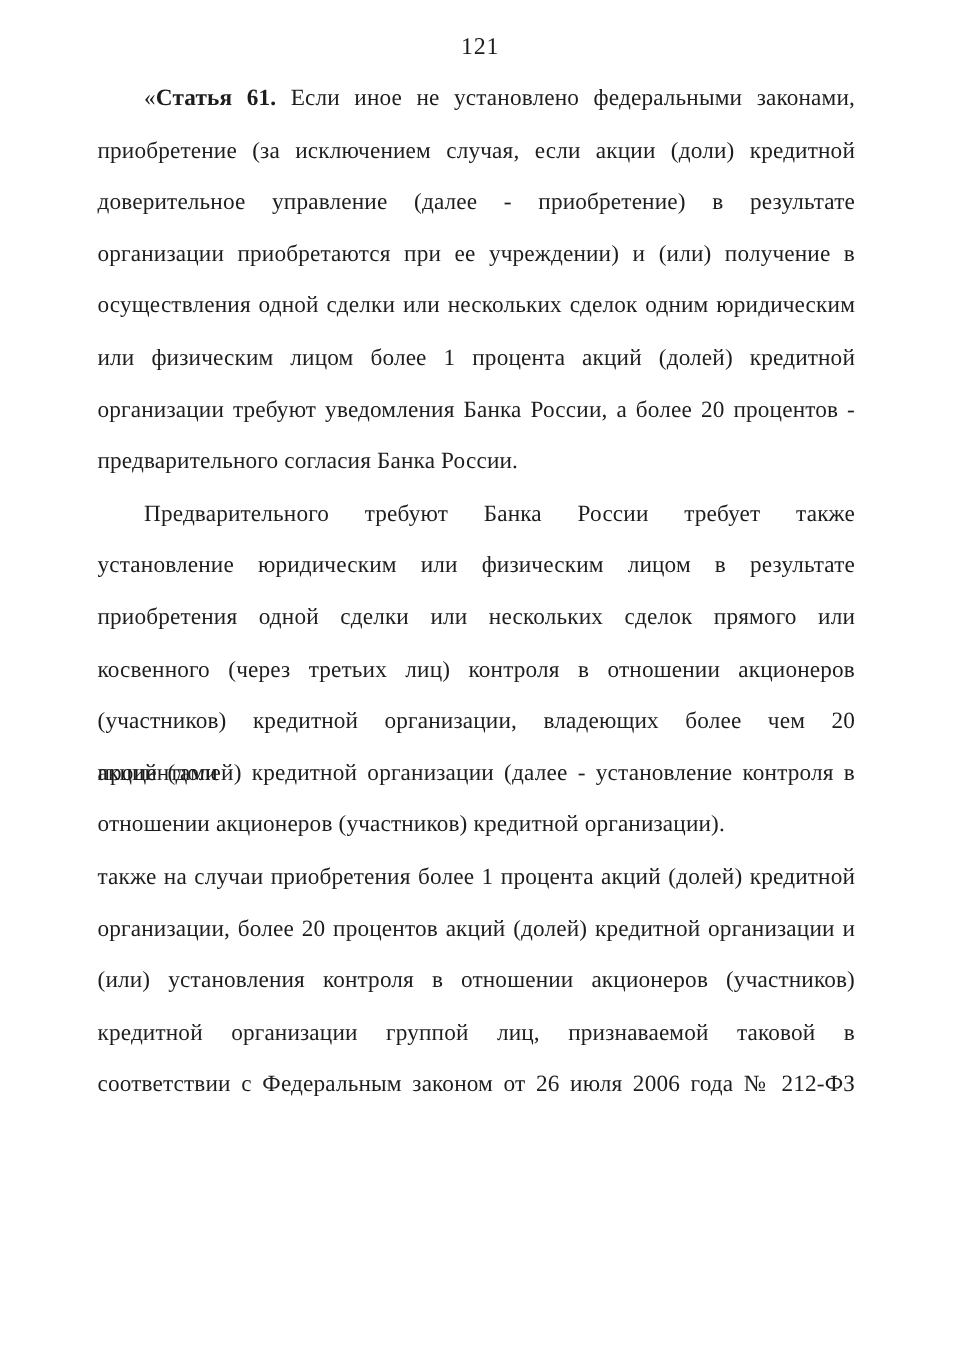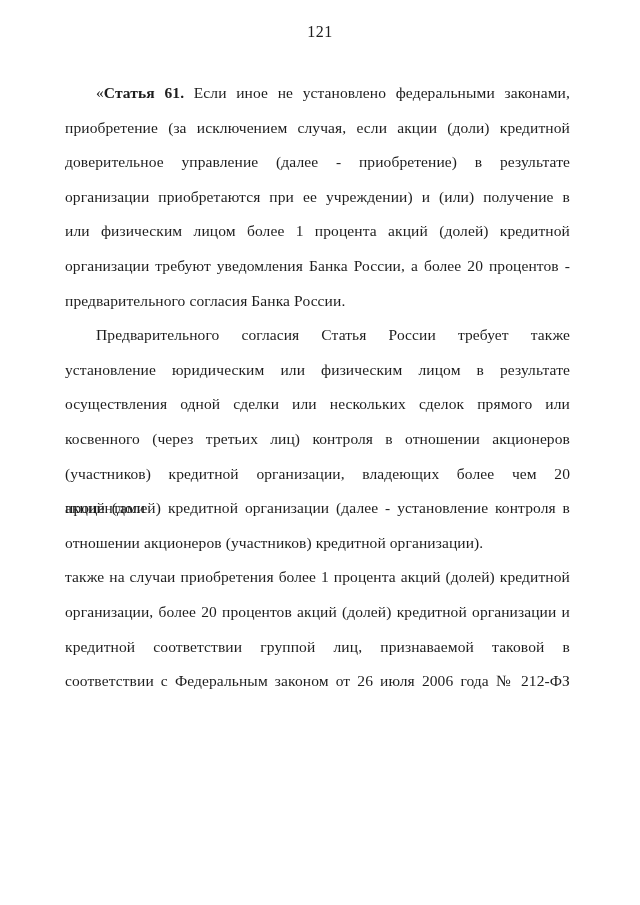--- a/index.html
+++ b/index.html
@@ -19,21 +19,21 @@
     top: 23px;
     left: 0;
     right: 0;
     text-align: center;
     font-size: 16px;
     letter-spacing: 0.5px;
   }
   .doc-body {
     position: absolute;
     left: 65px;
-    top: 76px;
+    top: 49px;
     width: 505px;
   }
   .paragraph { margin: 0; padding: 0; }
   .line {
     font-size: 15.5px;
     line-height: 34.6px;
     height: 34.6px;
     text-align: justify;
     text-align-last: justify;
     white-space: normal;
@@ -47,33 +47,35 @@
 <body>
 
 <div class="page">
   <div class="page-number">121</div>
   <div class="doc-body">
       <div class="paragraph">
         <div class="line first"><span>«</span><span class="bold">Статья 61.</span><span> Если иное не установлено федеральными законами,</span></div>
         <div class="line"><span>приобретение (за исключением случая, если акции (доли) кредитной</span></div>
         <div class="line"><span>доверительное управление (далее - приобретение) в результате</span></div>
         <div class="line"><span>организации приобретаются при ее учреждении) и (или) получение в</span></div>
+        <div class="line"><span>осуществления одной сделки или нескольких сделок одним юридическим</span></div>
         <div class="line"><span>или физическим лицом более 1 процента акций (долей) кредитной</span></div>
         <div class="line"><span>организации требуют уведомления Банка России, а более 20 процентов -</span></div>
         <div class="line align-left"><span>предварительного согласия Банка России.</span></div>
       </div>
       <div class="paragraph">
-        <div class="line first"><span>Предварительного согласия Статья России требует также</span></div>
+        <div class="line first"><span>Предварительного требуют Банка России требует также</span></div>
         <div class="line"><span>установление юридическим или физическим лицом в результате</span></div>
-        <div class="line"><span>осуществления одной сделки или нескольких сделок прямого или</span></div>
+        <div class="line"><span>приобретения одной сделки или нескольких сделок прямого или</span></div>
         <div class="line"><span>косвенного (через третьих лиц) контроля в отношении акционеров</span></div>
         <div class="line"><span>(участников) кредитной организации, владеющих более чем 20 процентами</span></div>
         <div class="line"><span>акций (долей) кредитной организации (далее - установление контроля в</span></div>
         <div class="line align-left"><span>отношении акционеров (участников) кредитной организации).</span></div>
       </div>
       <div class="paragraph">
         <div class="line"><span>также на случаи приобретения более 1 процента акций (долей) кредитной</span></div>
         <div class="line"><span>организации, более 20 процентов акций (долей) кредитной организации и</span></div>
-        <div class="line"><span>кредитной соответствии группой лиц, признаваемой таковой в</span></div>
+        <div class="line"><span>(или) установления контроля в отношении акционеров (участников)</span></div>
+        <div class="line"><span>кредитной организации группой лиц, признаваемой таковой в</span></div>
         <div class="line"><span>соответствии с Федеральным законом от 26 июля 2006 года № 212-ФЗ</span></div>
       </div>
     </div>
 </div>
 
 </body></html>

